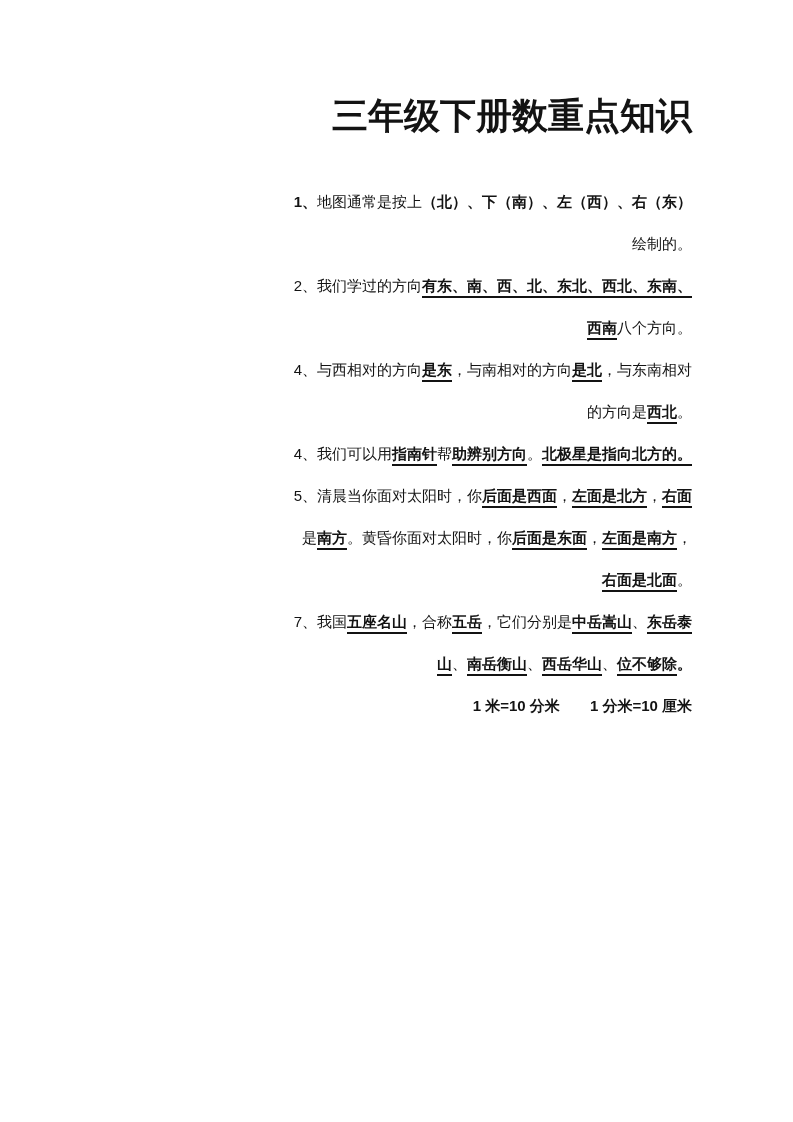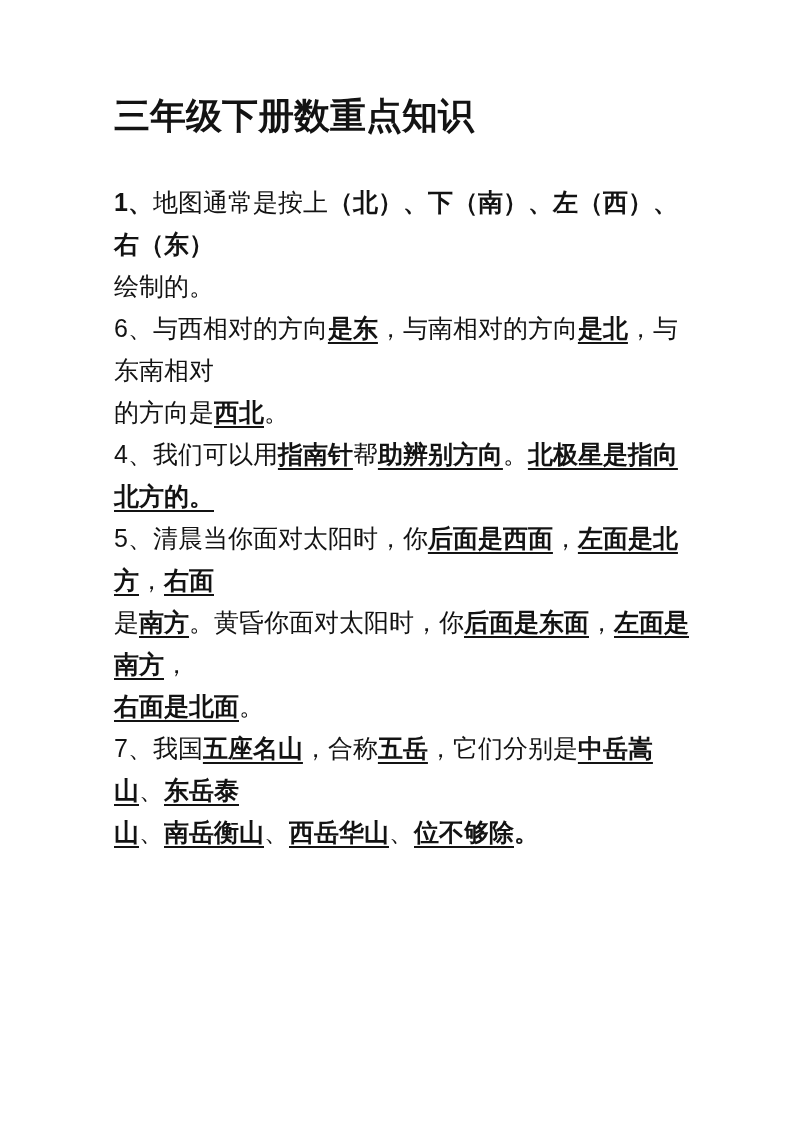--- a/index.html
+++ b/index.html
@@ -16,30 +16,30 @@
     padding: 88px 101px 0 114px;
     font-family: "Liberation Sans", sans-serif;
     color: #131313;
     overflow: hidden;
   }
   .doc-title {
     margin: 0 0 38px 0;
     font-size: 36px;
     line-height: 55px;
     font-weight: 700;
-    text-align: left;
+    text-align: right;
     white-space: nowrap;
   }
   .doc-body { }
   .para {
     margin: 0;
-    font-size: 25px;
+    font-size: 15px;
     line-height: 42px;
     font-weight: 400;
-    text-align: left;
+    text-align: right;
     white-space: pre-wrap;
     word-break: break-all;
   }
   .run-n { font-weight: 400; }
   .run-b { font-weight: 700; }
   .run-bu {
     font-weight: 700;
     text-decoration: underline;
     text-decoration-thickness: 2px;
     text-underline-offset: 5px;
@@ -47,22 +47,25 @@
   }
 </style>
 </head>
 <body>
 
 <main class="page">
   <h1 class="doc-title">三年级下册数重点知识</h1>
   <div class="doc-body">
       <p class="para"><span class="run-b">1、</span><span class="run-n">地图通常是按上</span><span class="run-b">（北）、下（南）、左（西）、右（东）</span><span class="run-n">
 绘制的。</span></p>
-      <p class="para"><span class="run-n">6、与西相对的方向</span><span class="run-bu">是东</span><span class="run-n">，与南相对的方向</span><span class="run-bu">是北</span><span class="run-n">，与东南相对
+      <p class="para"><span class="run-n">2、我们学过的方向</span><span class="run-bu">有东、南、西、北、东北、西北、东南、
+西南</span><span class="run-n">八个方向。</span></p>
+      <p class="para"><span class="run-n">4、与西相对的方向</span><span class="run-bu">是东</span><span class="run-n">，与南相对的方向</span><span class="run-bu">是北</span><span class="run-n">，与东南相对
 的方向是</span><span class="run-bu">西北</span><span class="run-n">。</span></p>
       <p class="para"><span class="run-n">4、我们可以用</span><span class="run-bu">指南针</span><span class="run-n">帮</span><span class="run-bu">助辨别方向</span><span class="run-n">。</span><span class="run-bu">北极星是指向北方的。</span></p>
       <p class="para"><span class="run-n">5、清晨当你面对太阳时，你</span><span class="run-bu">后面是西面</span><span class="run-n">，</span><span class="run-bu">左面是北方</span><span class="run-n">，</span><span class="run-bu">右面</span><span class="run-n">
 是</span><span class="run-bu">南方</span><span class="run-n">。黄昏你面对太阳时，你</span><span class="run-bu">后面是东面</span><span class="run-n">，</span><span class="run-bu">左面是南方</span><span class="run-n">，
 </span><span class="run-bu">右面是北面</span><span class="run-n">。</span></p>
       <p class="para"><span class="run-n">7、我国</span><span class="run-bu">五座名山</span><span class="run-n">，合称</span><span class="run-bu">五岳</span><span class="run-n">，它们分别是</span><span class="run-bu">中岳嵩山</span><span class="run-n">、</span><span class="run-bu">东岳泰
 山</span><span class="run-n">、</span><span class="run-bu">南岳衡山</span><span class="run-n">、</span><span class="run-bu">西岳华山</span><span class="run-n">、</span><span class="run-bu">位不够除</span><span class="run-b">。</span></p>
+      <p class="para"><span class="run-b">1 米=10 分米</span><span class="run-n">　　</span><span class="run-b">1 分米=10 厘米</span></p>
     </div>
 </main>
 
 </body></html>

